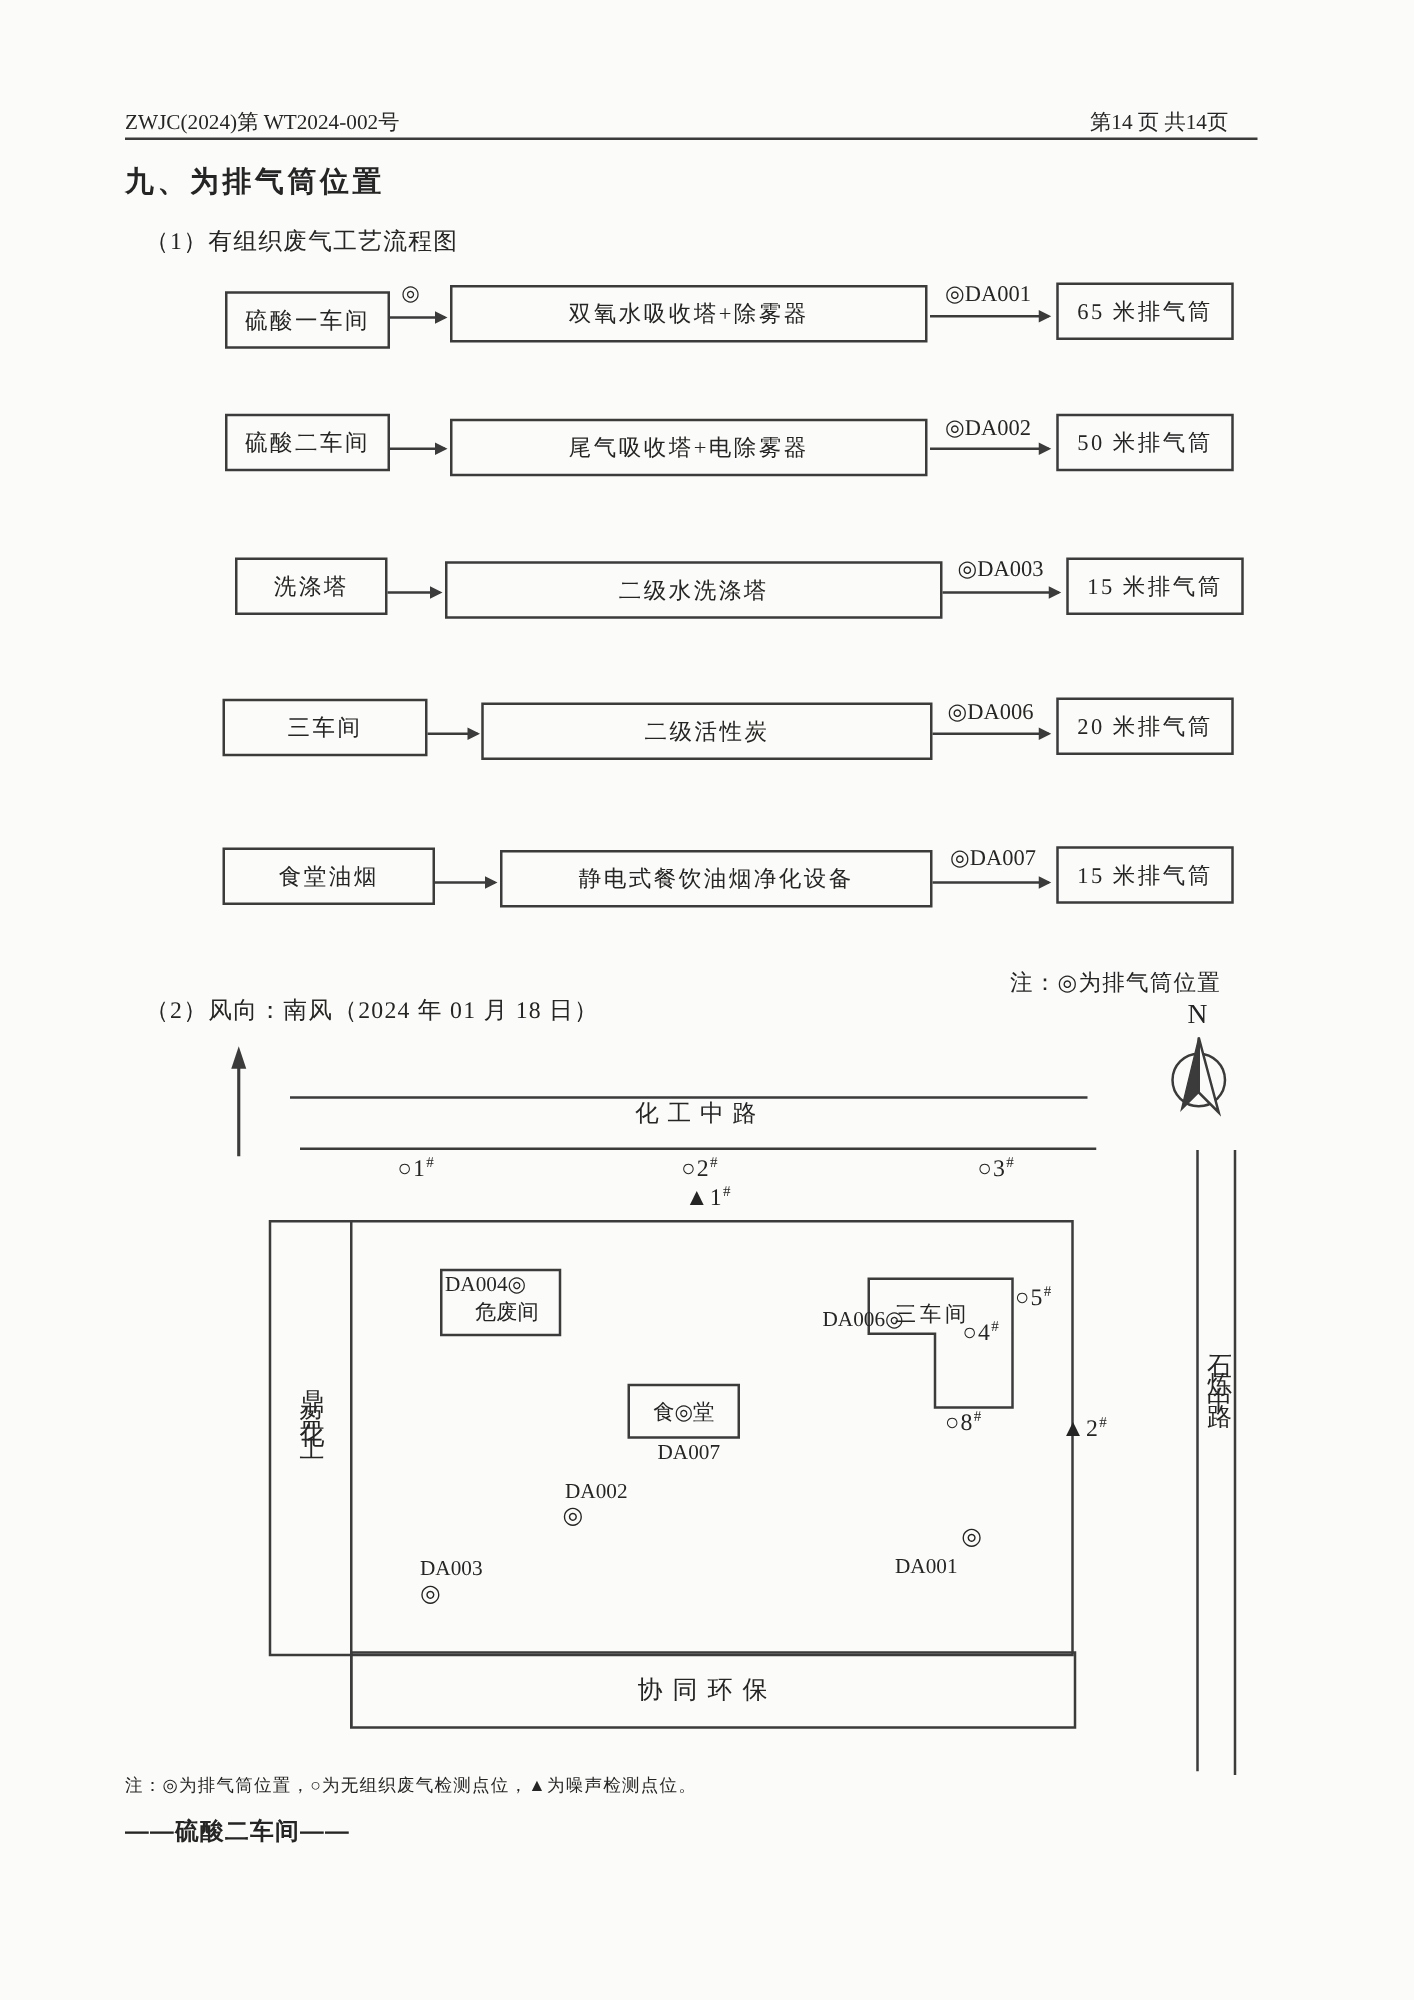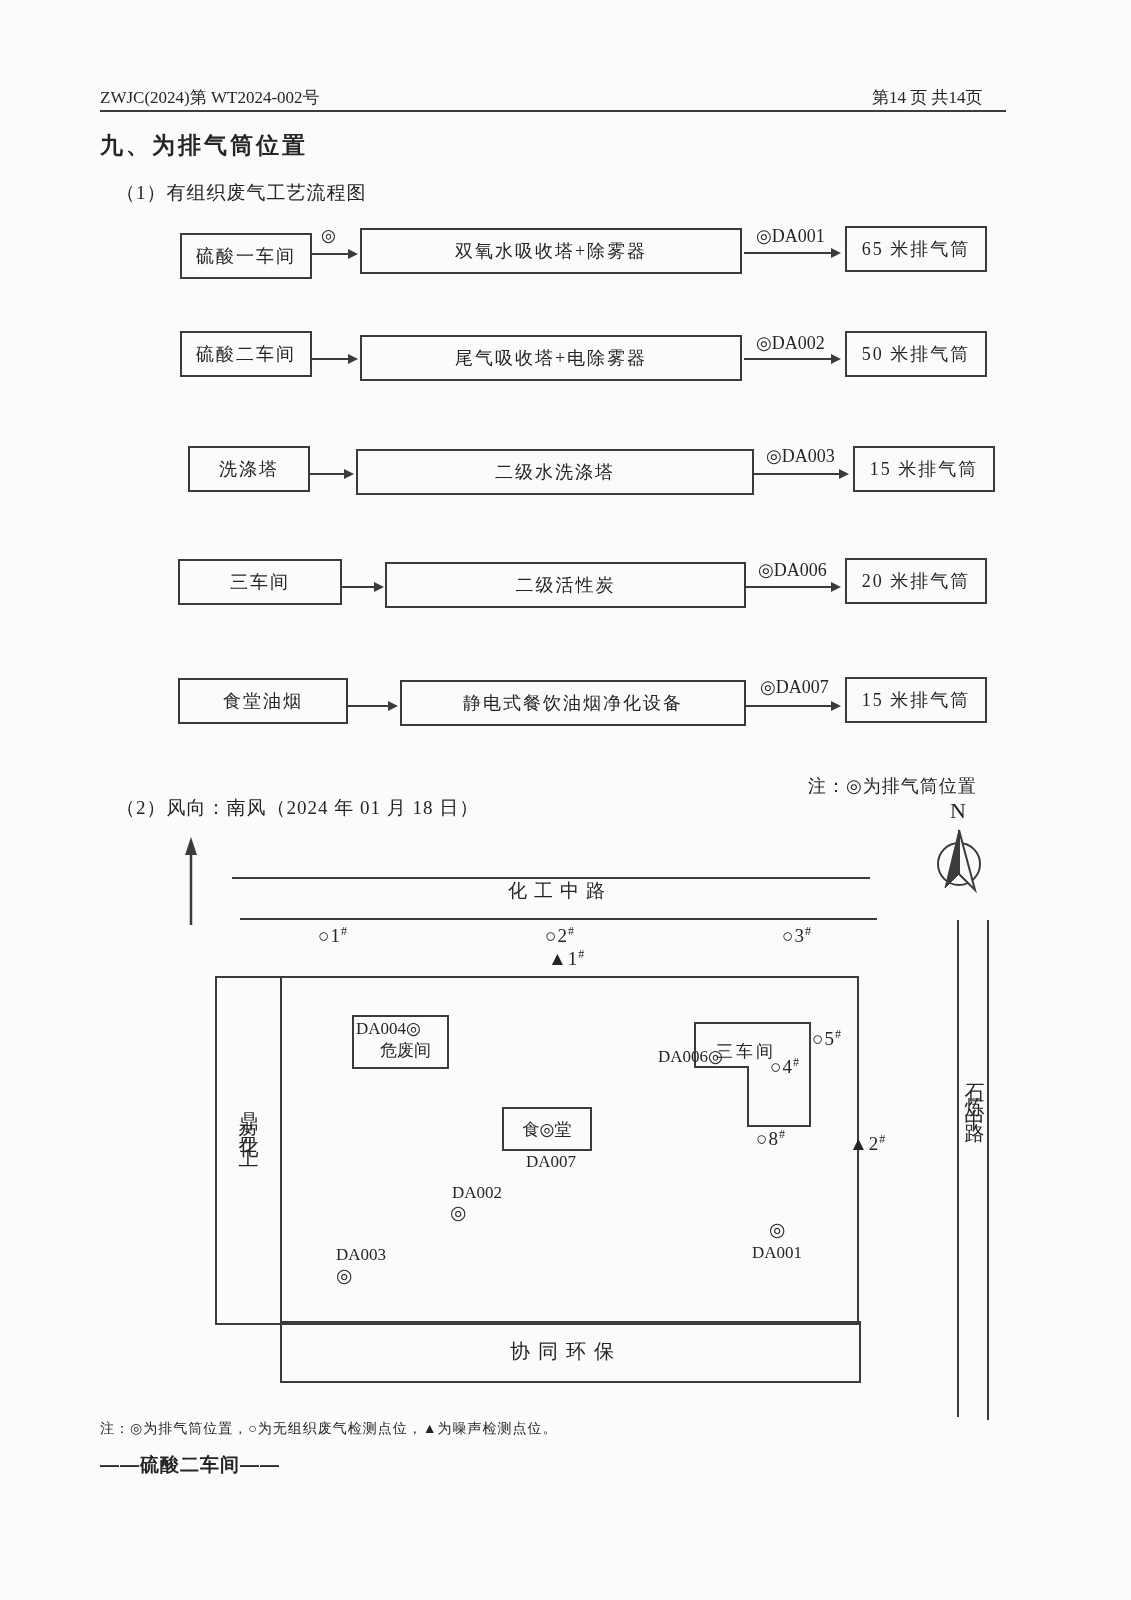--- a/index.html
+++ b/index.html
@@ -175,16 +175,16 @@
 <div class="abs" style="left:502px;top:1107px;width:86px;height:40px;border:2px solid #3b3b3b;display:flex;align-items:center;justify-content:center;font-size:17px;">
   <span>食◎堂</span>
 </div>
 <div class="maplbl" style="left:526px;top:1152px;">DA007</div>
 
 <div class="maplbl" style="left:452px;top:1183px;">DA002</div>
 <div class="bullseye" style="left:450px;top:1203px;">◎</div>
 <div class="maplbl" style="left:336px;top:1245px;">DA003</div>
 <div class="bullseye" style="left:336px;top:1266px;">◎</div>
 <div class="bullseye" style="left:769px;top:1220px;">◎</div>
-<div class="maplbl" style="left:752px;top:1243px;">DA001</div>
+<div class="maplbl" style="left:716px;top:1243px;">DA001</div>
 
 <div class="abs serif" style="left:100px;top:1420px;font-size:14px;letter-spacing:1px;">注：◎为排气筒位置，○为无组织废气检测点位，▲为噪声检测点位。</div>
 <div class="abs hei" style="left:100px;top:1452px;font-size:19px;font-weight:bold;letter-spacing:1px;">——硫酸二车间——</div>
 
 </body></html>

